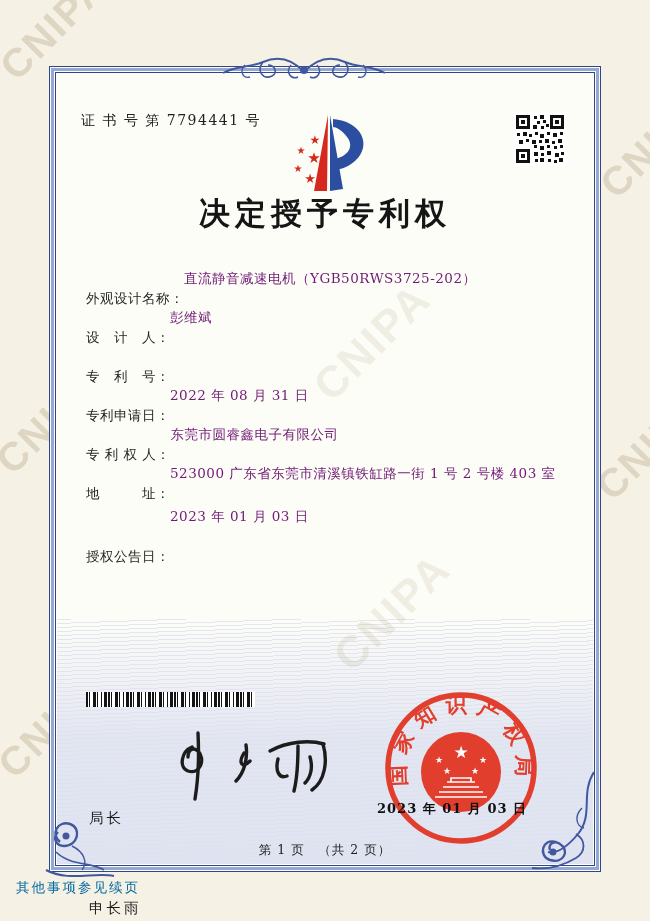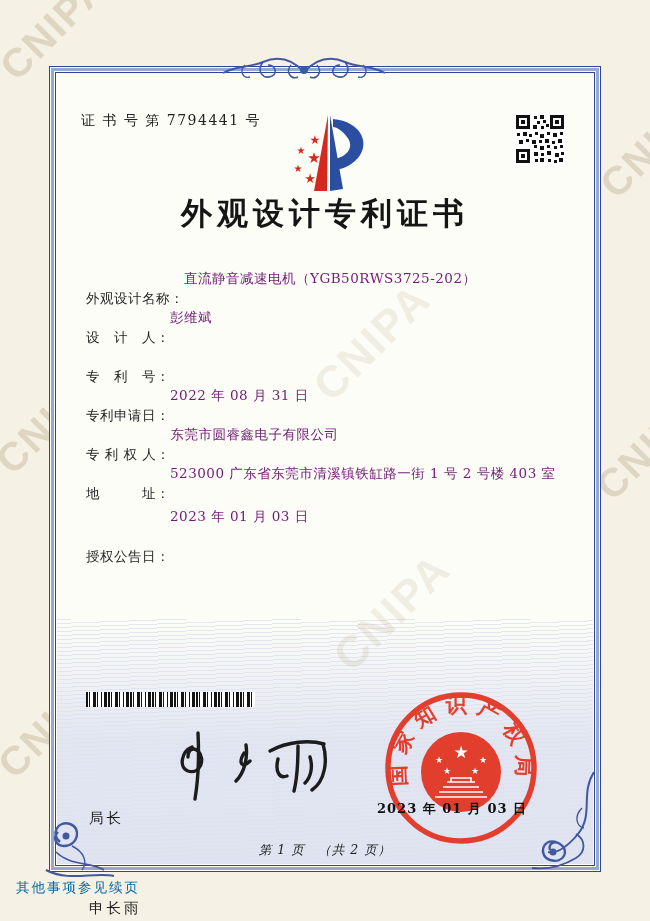--- a/index.html
+++ b/index.html
@@ -63,21 +63,21 @@
     font-size:14.5px;color:#1d1d1d;letter-spacing:3px;line-height:30px;white-space:pre;
   }
   .sig-script{position:absolute;left:108px;top:660px;}
   .seal{position:absolute;left:331px;top:621px;opacity:.93;z-index:5;}
   .seal-date{
     position:absolute;left:327px;top:733px;z-index:6;
     font-size:13px;font-weight:bold;color:#111;letter-spacing:1px;white-space:pre;
   }
   .pageinfo{
     position:absolute;left:0;top:775px;width:100%;text-align:center;
-    font-size:12.5px;color:#222;letter-spacing:1px;white-space:pre;z-index:3;font-style:italic;
+    font-size:12.5px;color:#222;letter-spacing:1px;white-space:pre;z-index:3;
   }
   .contnote{
     position:absolute;left:16px;top:879px;width:100%;text-align:left;
     font-size:13.5px;color:#0369a1;letter-spacing:2px;white-space:pre;
   }
   .flour{position:absolute;pointer-events:none;z-index:2;}
 </style>
 </head>
 <body>
 
@@ -159,21 +159,21 @@
           <rect x="48" y="40" width="3" height="3"></rect>
         <rect x="22" y="47" width="3" height="3"></rect>
           <rect x="27" y="46" width="4" height="4"></rect>
           <rect x="35" y="47" width="3" height="3"></rect>
           <rect x="41" y="48" width="3" height="3"></rect>
           <rect x="46" y="46" width="4" height="4"></rect>
       </g>
     </svg>
   </div>
 
-  <div class="title">外观设计专利证书</div>
+  <div class="title">决定授予专利权</div>
 
   <div class="fields">
     <div class="frow">
       <span class="flabel">外观设计名称：</span>
         <span class="fvalue">直流静音减速电机（YGB50RWS3725-202）</span>
     </div>
     <div class="frow">
       <span class="flabel">设　计　人：</span>
         <span class="fvalue">彭维斌</span>
     </div>

